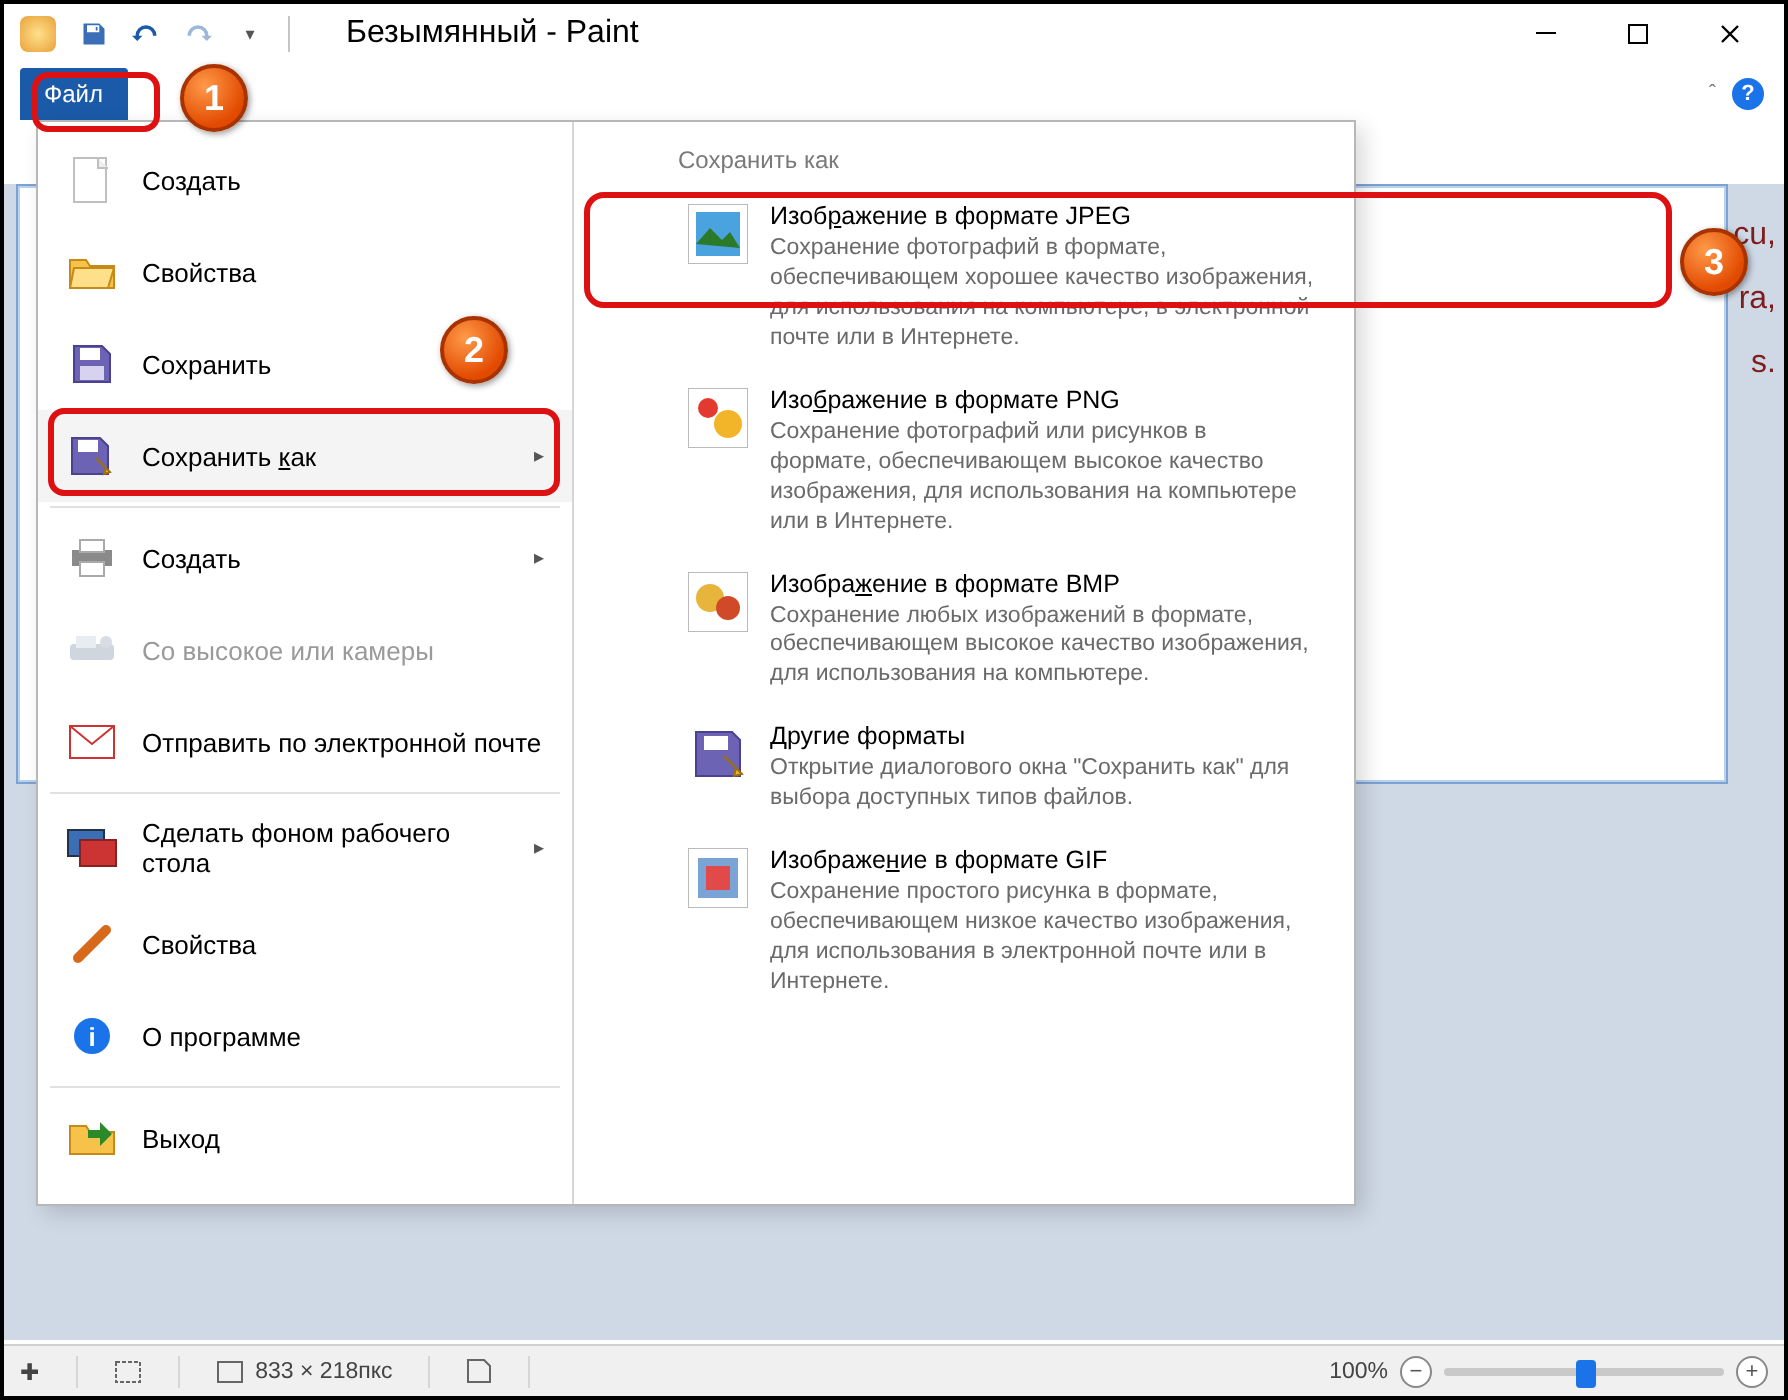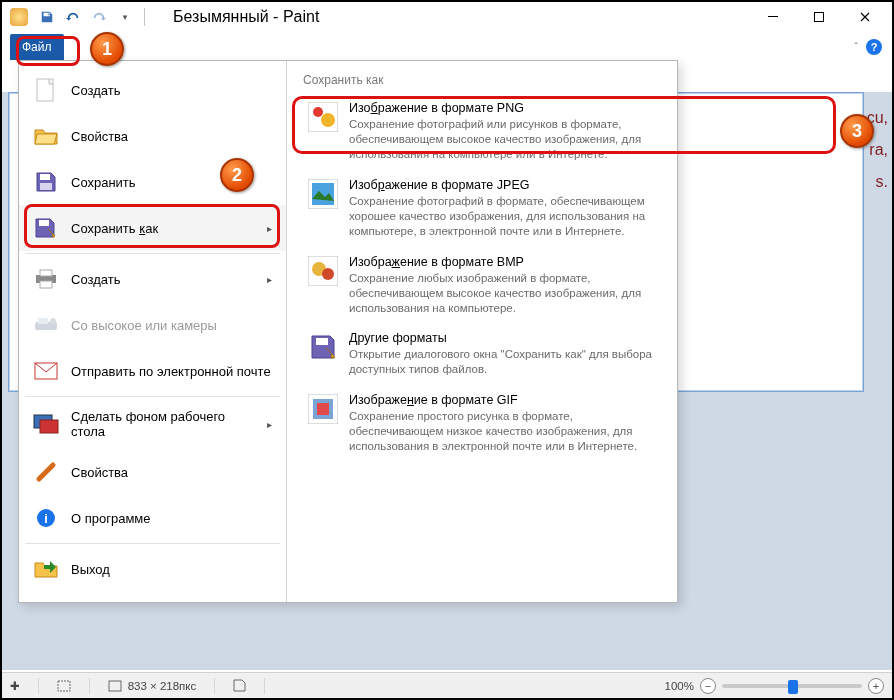--- a/index.html
+++ b/index.html
@@ -17,21 +17,21 @@
   .winbtn { width:46px; height:30px; display:flex; align-items:center; justify-content:center; font-size:13px; color:#000; }
   .winbtn svg { width:10px; height:10px; }
 
   
   .ribbonrow { height: 30px; display:flex; align-items:center; padding-left:8px; position:relative; }
   .file-tab { background:#1a5aa8; color:#fff; font-size:12px; padding:6px 12px; border-radius:2px 2px 0 0; position:relative; }
   .rb-right { margin-left:auto; display:flex; align-items:center; gap:8px; padding-right:10px; color:#666; font-size:11px; }
   .help-badge { width:16px; height:16px; border-radius:50%; background:#1a73e8; color:#fff; display:flex; align-items:center; justify-content:center; font-size:11px; font-weight:bold; }
 
   
-  .backstage { position:absolute; top:58px; left:16px; width: 660px; background:#fff; border:1px solid #b7b7b7; box-shadow: 4px 4px 10px rgba(0,0,0,.15); display:flex; z-index:5; }
+  .backstage { position:absolute; top:58px; left:16px; width: 660px; background:#fff; border:1px solid #b7b7b7; box-shadow: 4px 4px 10px rgba(0,0,0,.15); display:flex; z-index:5;gap:36px; }
   .bs-left { width: 268px; border-right:1px solid #d6d6d6; padding:6px 0 10px 0; }
   .bs-item { display:flex; align-items:center; gap:12px; padding:10px 14px; font-size:13px; color:#000; position:relative; }
   .bs-item.disabled { color:#9a9a9a; }
   .bs-item .chev { margin-left:auto; font-size:10px; color:#555; }
   .bs-sep { height:1px; background:#e1e1e1; margin:2px 6px; }
   .bs-item .ico { width:26px; height:26px; display:flex; align-items:center; justify-content:center; }
 
   .bs-right { flex:1; padding:8px 14px 14px 14px; }
   .bs-right-title { font-size:12px; color:#7a7a7a; padding:4px 2px 6px 2px; }
   .fmt { display:flex; gap:10px; padding:8px 6px; border-radius:2px; }
@@ -251,41 +251,41 @@
     </div>
   </div>
 
   <div class="bs-right">
     <div class="bs-right-title">Сохранить как</div>
 
     <div class="fmt">
       <span class="ico">
         <svg width="30" height="30" viewBox="0 0 30 30">
             <rect width="30" height="30" fill="#fff" stroke="#bbb"></rect>
+            <rect x="4" y="4" width="22" height="22" fill="#4aa3df"></rect>
+            <path d="M4 20l7-8 6 6 4-4 5 8z" fill="#2a7a2a"></path>
+          </svg>
+      </span>
+      <div>
+        <div class="fmt-title">Изоб<u>р</u>ажение в формате JPEG</div>
+        <div class="fmt-desc">Сохранение фотографий в формате, обеспечивающем хорошее качество изображения, для использования на компьютере, в электронной почте или в Интернете.</div>
+      </div>
+    </div>
+
+    <div class="fmt">
+      <span class="ico">
+        <svg width="30" height="30" viewBox="0 0 30 30">
+            <rect width="30" height="30" fill="#fff" stroke="#bbb"></rect>
             <circle cx="10" cy="10" r="5" fill="#e3392f"></circle>
             <circle cx="20" cy="18" r="7" fill="#f2b52a"></circle>
           </svg>
       </span>
       <div>
         <div class="fmt-title">Изо<u>б</u>ражение в формате PNG</div>
         <div class="fmt-desc">Сохранение фотографий или рисунков в формате, обеспечивающем высокое качество изображения, для использования на компьютере или в Интернете.</div>
-      </div>
-    </div>
-
-    <div class="fmt">
-      <span class="ico">
-        <svg width="30" height="30" viewBox="0 0 30 30">
-            <rect width="30" height="30" fill="#fff" stroke="#bbb"></rect>
-            <rect x="4" y="4" width="22" height="22" fill="#4aa3df"></rect>
-            <path d="M4 20l7-8 6 6 4-4 5 8z" fill="#2a7a2a"></path>
-          </svg>
-      </span>
-      <div>
-        <div class="fmt-title">Изоб<u>р</u>ажение в формате JPEG</div>
-        <div class="fmt-desc">Сохранение фотографий в формате, обеспечивающем хорошее качество изображения, для использования на компьютере, в электронной почте или в Интернете.</div>
       </div>
     </div>
 
     <div class="fmt">
       <span class="ico">
         <svg width="30" height="30" viewBox="0 0 30 30">
             <rect width="30" height="30" fill="#fff" stroke="#bbb"></rect>
             <circle cx="11" cy="13" r="7" fill="#e7b53c"></circle>
             <circle cx="20" cy="18" r="6" fill="#d04a2a"></circle>
           </svg>

